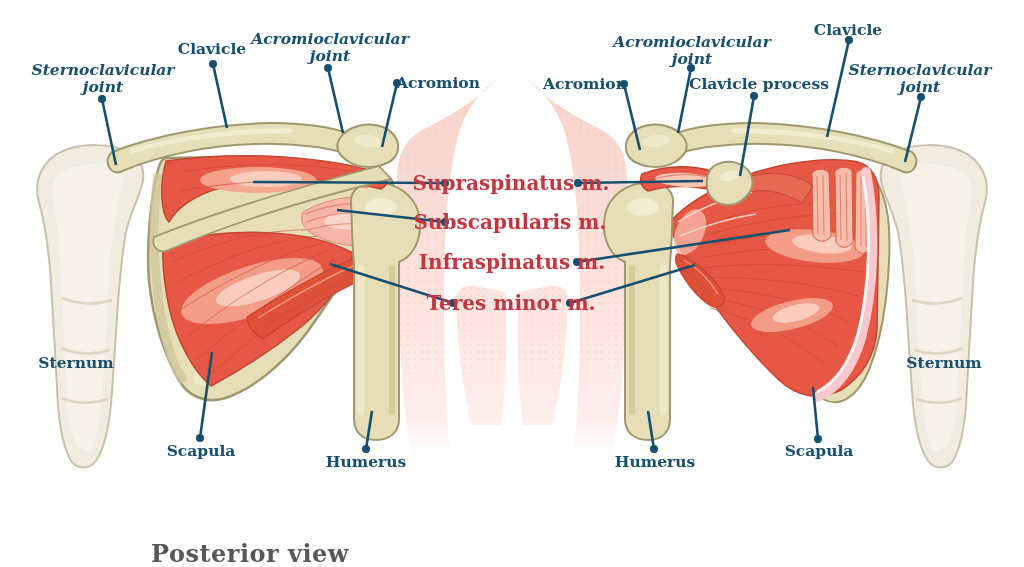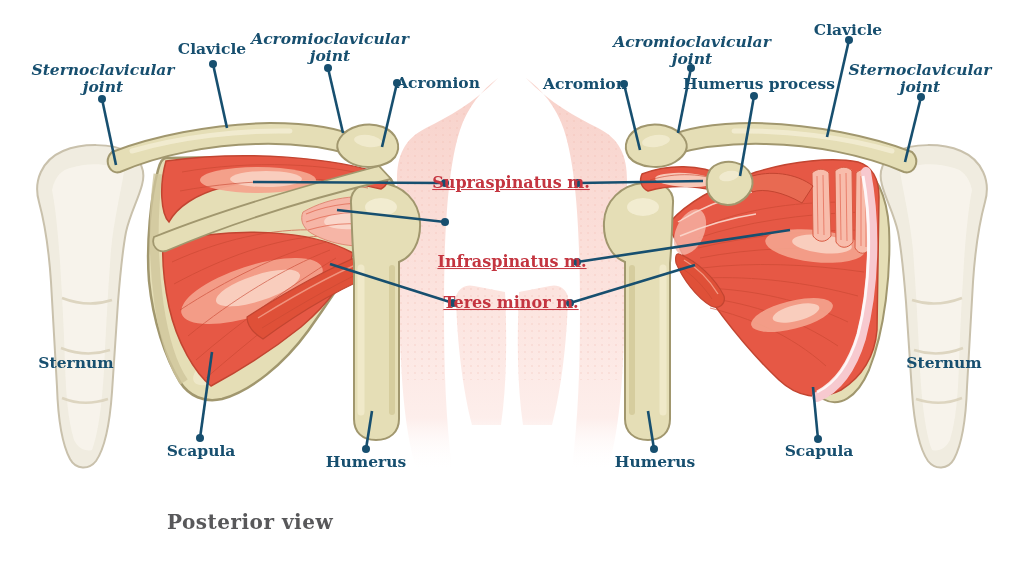--- a/index.html
+++ b/index.html
@@ -8,22 +8,22 @@
     font-family:"DejaVu Serif","Liberation Serif",serif;
   }
   #illustration{position:absolute;left:0;top:0;width:1024px;height:567px;}
   .label{
     position:absolute;transform:translate(-50%,-50%);
     font-weight:bold;color:var(--label-navy,#174f6f);
     font-size:15.5px;line-height:1.12;text-align:center;white-space:nowrap;
     z-index:5;
   }
   .label.wrap2{white-space:normal;width:160px;font-style:italic;}
-  .muscle-label{color:var(--muscle-label-red,#c43540);font-size:16px;text-decoration:underline;}
-  .view-title{color:var(--view-title-gray,#58585a);font-size:20px;letter-spacing:0.5px;}
+  .muscle-label{color:var(--muscle-label-red,#c43540);font-size:20px;}
+  .view-title{color:var(--view-title-gray,#58585a);font-size:24px;letter-spacing:0.5px;margin-top:32px;}
 </style>
 </head>
 <body>
 
 <div id="stage">
 
   <svg id="illustration" viewBox="0 0 1024 567" aria-hidden="true">
     <defs>
       <linearGradient id="silfade" gradientUnits="userSpaceOnUse" x1="0" y1="110" x2="0" y2="472">
         <stop offset="0" stop-color="#f8d4cd"></stop>
@@ -256,25 +256,26 @@
   <div class="label wrap2" style="left:103px;top:78px;width:150px;">Sternoclavicular joint</div>
   <div class="label" style="left:212px;top:49px;">Clavicle</div>
   <div class="label wrap2" style="left:330px;top:47px;">Acromioclavicular joint</div>
   <div class="label" style="left:438px;top:83px;">Acromion</div>
   <div class="label" style="left:76px;top:363px;">Sternum</div>
   <div class="label" style="left:201px;top:451px;">Scapula</div>
   <div class="label" style="left:366px;top:462px;">Humerus</div>
   <div class="label view-title" style="left:250px;top:522px;">Posterior view</div>
 
   <div class="label muscle-label" style="left:511px;top:183px;">Supraspinatus m.</div>
+  <div class="label muscle-label" style="left:510px;top:222px;">Subscapularis m.</div>
   <div class="label muscle-label" style="left:511px;top:303px;">Teres minor m.</div>
   <div class="label muscle-label" style="left:512px;top:262px;">Infraspinatus m.</div>
 
   <div class="label wrap2" style="left:692px;top:50px;">Acromioclavicular joint</div>
   <div class="label" style="left:848px;top:30px;">Clavicle</div>
   <div class="label" style="left:585px;top:84px;">Acromion</div>
-  <div class="label" style="left:759px;top:84px;">Humerus process</div>
+  <div class="label" style="left:759px;top:84px;">Clavicle process</div>
   <div class="label wrap2" style="left:920px;top:78px;width:150px;">Sternoclavicular joint</div>
   <div class="label" style="left:944px;top:363px;">Sternum</div>
   <div class="label" style="left:655px;top:462px;">Humerus</div>
   <div class="label" style="left:819px;top:451px;">Scapula</div>
 
 </div>
 
 </body></html>

